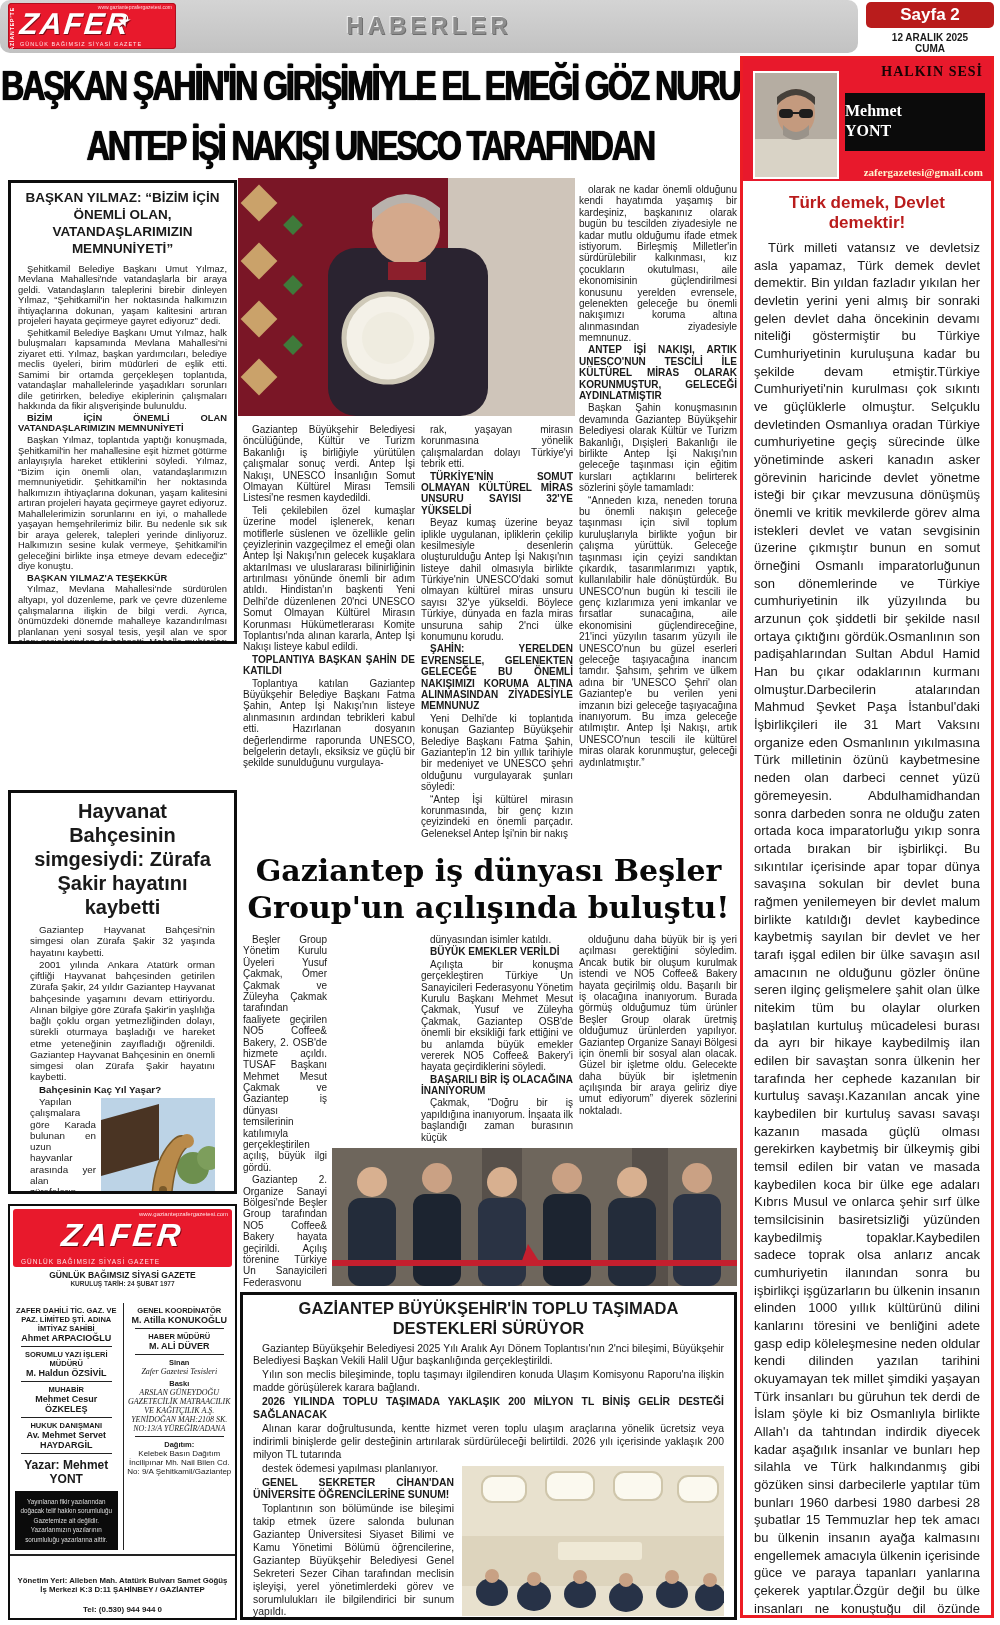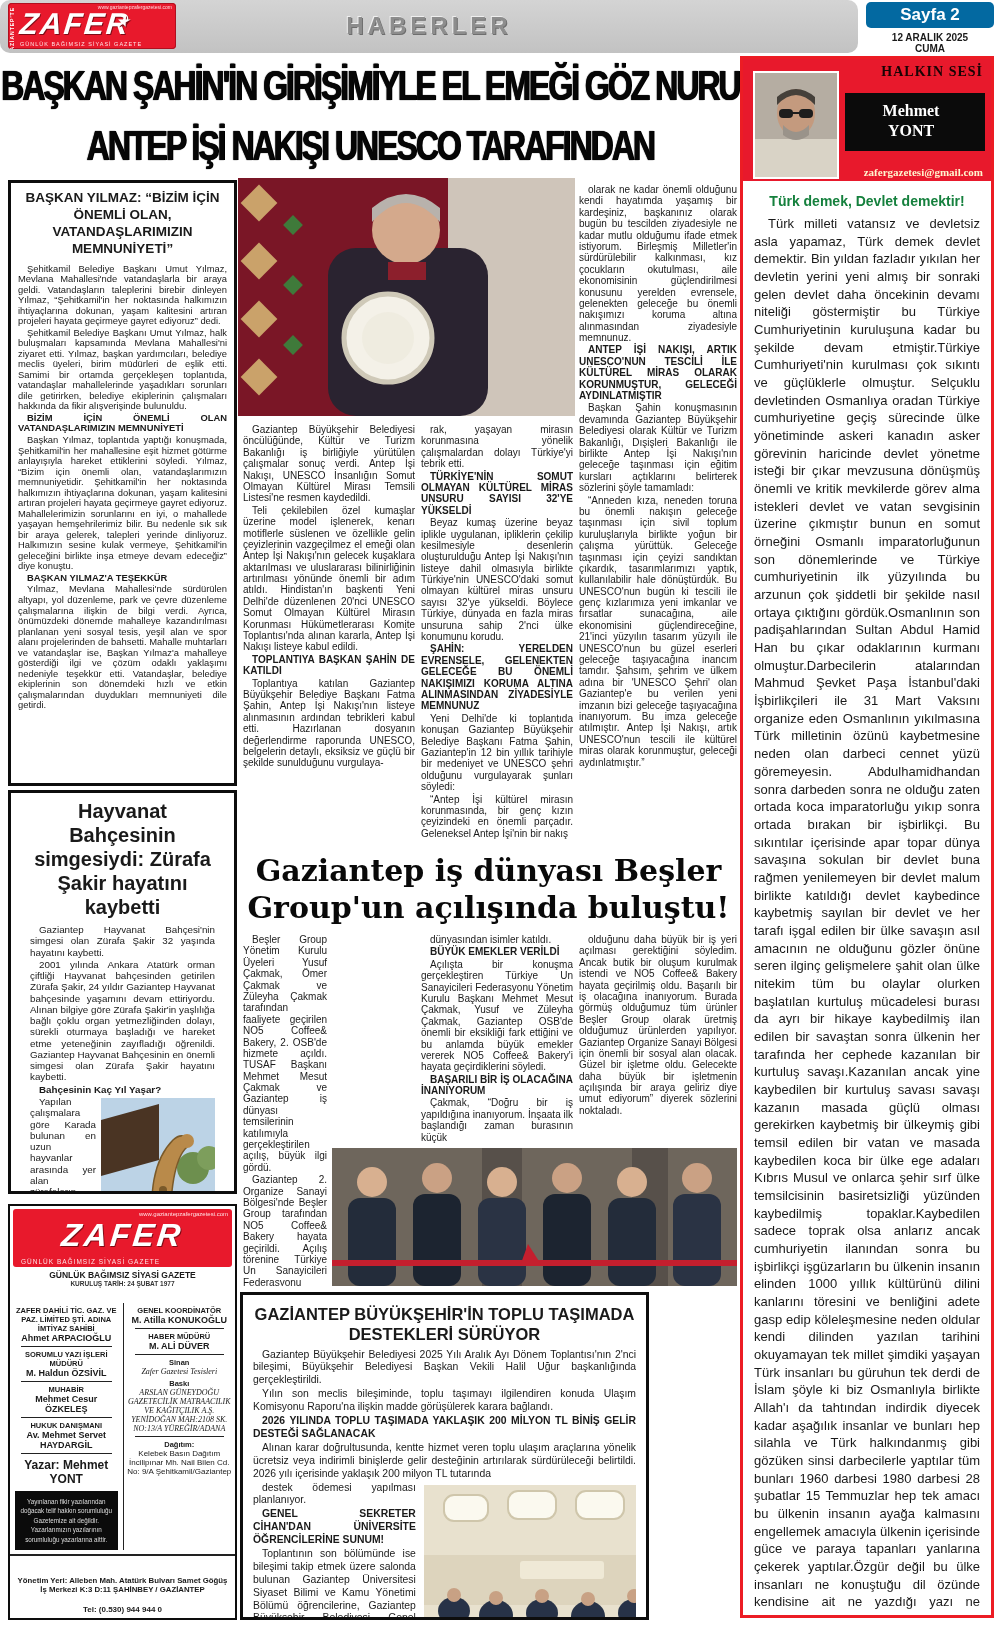--- a/index.html
+++ b/index.html
@@ -13,72 +13,72 @@
   .logo-url{position:absolute;top:1px;right:4px;font-size:5px;color:#ffd9dd;}
   .logo-vert{position:absolute;left:1px;top:4px;font-size:5px;color:#fff;writing-mode:vertical-rl;
              transform:rotate(180deg);letter-spacing:1px;font-weight:bold;}
   .logo-word{position:absolute;left:12px;top:4px;font-size:30px;font-weight:bold;font-style:italic;
              color:#fff;letter-spacing:2px;transform:skewX(-6deg);text-shadow:1px 1px 0 #7d0b16;}
   .logo-star{font-size:14px;vertical-align:8px;margin-left:-14px;}
   .logo-sub{position:absolute;left:12px;bottom:2px;font-size:5.5px;color:#ffe3e6;letter-spacing:1px;}
   .section-title{position:absolute;left:0;right:0;top:12px;text-align:center;font-size:24px;font-weight:bold;
                  letter-spacing:4px;color:#8d8d8d;text-shadow:-1px -1px 0 #efefef,1px 1px 0 #6e6e6e;}
   .pageinfo{position:absolute;left:866px;top:2px;width:128px;text-align:center;}
-  .sayfa{background:#0369a1;color:#fff;border-radius:5px;font-size:17px;font-weight:bold;padding:3px 0;}
+  .sayfa{background:#b91c1c;color:#fff;border-radius:5px;font-size:17px;font-weight:bold;padding:3px 0;}
   .pdate{font-size:10px;font-weight:bold;margin-top:4px;}
   .pday{font-size:10px;font-weight:bold;}
   
   .headline{position:absolute;left:0;top:56px;width:740px;margin:0;text-align:center;
             font-size:32px;line-height:46px;font-weight:bold;letter-spacing:-2px;color:#060606;
             transform:scaleY(1.3);transform-origin:top center;
             text-shadow:0 0 1px #000,1px 0 0 #000;}
   
   .colbox{position:absolute;left:740px;top:56px;width:254px;height:1562px;border:3px solid #ec1c24;
           background:#fff;box-sizing:border-box;overflow:hidden;}
   .colhead{position:relative;height:122px;background:#e8192c;}
   .rubric{position:absolute;top:5px;right:8px;font-family:"Liberation Serif",serif;font-weight:bold;
           font-size:14px;letter-spacing:1px;color:#180404;}
   .cphoto{position:absolute;left:10px;top:12px;width:82px;height:104px;background:#fff;padding:2px;}
   .cphoto svg{display:block;}
   .cname{position:absolute;left:102px;top:34px;right:6px;height:58px;background:#0b0b0b;color:#fff;
-         font-family:"Liberation Serif",serif;font-weight:bold;font-size:16px;text-align:center;
+         font-family:"Liberation Serif",serif;font-weight:bold;font-size:16px;text-align:left;
          padding:8px 8px 0 0;box-sizing:border-box;line-height:20px;}
   .cemail{position:absolute;right:8px;bottom:3px;font-family:"Liberation Serif",serif;font-weight:bold;
           font-size:11px;color:#fff6cf;}
-  .ctitle{margin:12px 6px 6px;text-align:center;font-size:14px;font-weight:bold;color:#15803d;}
+  .ctitle{margin:12px 6px 6px;text-align:center;font-size:17px;font-weight:bold;color:#b91c1c;}
   .cbody{padding:0 11px;font-size:13px;line-height:1.36;text-align:justify;}
   .cbody p{margin:0;text-indent:14px;}
   
   .nbox{position:absolute;border:3px solid #0d0d0d;background:#fff;box-sizing:border-box;overflow:hidden;}
   .bt p{margin:0 0 1px;text-align:justify;text-indent:9px;}
   .bt .sh{font-weight:bold;}
   .ncol{position:absolute;overflow:hidden;text-align:justify;}
   .ncol p{margin:0 0 1px;text-indent:9px;}
   .ncol .sh{font-weight:bold;}
-  #yilmaz{left:8px;top:180px;width:229px;height:606px;padding:5px 7px;font-size:9.4px;line-height:1.12;}
+  #yilmaz{left:8px;top:180px;width:229px;height:464px;padding:5px 7px;font-size:9.4px;line-height:1.12;}
   #yilmaz h3{margin:2px 0 6px;text-align:center;font-size:13.5px;line-height:1.25;}
   #photo-main{position:absolute;left:238px;top:178px;width:337px;height:238px;overflow:hidden;}
   #colB{left:243px;top:424px;width:172px;height:430px;font-size:10px;line-height:1.14;}
   #colC{left:421px;top:424px;width:152px;height:430px;font-size:10px;line-height:1.14;}
   #colD{left:579px;top:184px;width:158px;height:668px;font-size:10px;line-height:1.14;}
   
   #zurafa{left:8px;top:790px;width:229px;height:404px;padding:4px 19px;font-size:9.8px;line-height:1.15;}
   #zurafa h3{margin:2px 0 5px;text-align:center;font-size:20px;line-height:1.2;}
   .giraffe{float:right;width:114px;height:150px;margin:2px 0 2px 5px;}
   
   #besler-title{position:absolute;left:240px;top:852px;width:497px;margin:0;text-align:center;
                 font-family:"DejaVu Serif",serif;font-weight:bold;font-size:30px;line-height:37px;
                 letter-spacing:0;color:#090909;}
   #bcol1{left:243px;top:934px;width:172px;height:352px;font-size:10px;line-height:1.14;}
   #bcol2{left:421px;top:934px;width:152px;height:212px;font-size:10px;line-height:1.14;}
   #bcol3{left:579px;top:934px;width:158px;height:212px;font-size:10px;line-height:1.14;}
   .bspacer{float:right;width:88px;height:140px;margin-top:212px;}
   #photo-besler{position:absolute;left:332px;top:1148px;width:405px;height:138px;overflow:hidden;}
   
-  #toplu{left:240px;top:1292px;width:409px;height:328px;padding:10px 10px;font-size:10.4px;line-height:1.24;}
+  #toplu{left:240px;top:1292px;width:497px;height:328px;padding:4px 10px;font-size:10.4px;line-height:1.24;}
   #toplu h3{margin:0 0 4px;text-align:center;font-size:16.5px;line-height:1.2;}
   .trow{display:flex;}
   .tleft{width:205px;}
   #photo-meeting{width:267px;height:150px;margin:3px 0 0 8px;overflow:hidden;}
   
   #masthead{left:8px;top:1204px;width:229px;height:416px;border:2px solid #0d0d0d;background:#fff;
             box-sizing:border-box;position:absolute;overflow:hidden;text-align:center;}
   .mlogo{position:relative;margin:3px;height:58px;background:#e8192c;border-radius:3px;overflow:hidden;}
   .mlogo-url{position:absolute;top:2px;right:4px;font-size:6px;color:#ffe0e4;}
   .mlogo-word{position:absolute;left:0;right:0;top:8px;text-align:center;font-size:32px;font-weight:bold;

